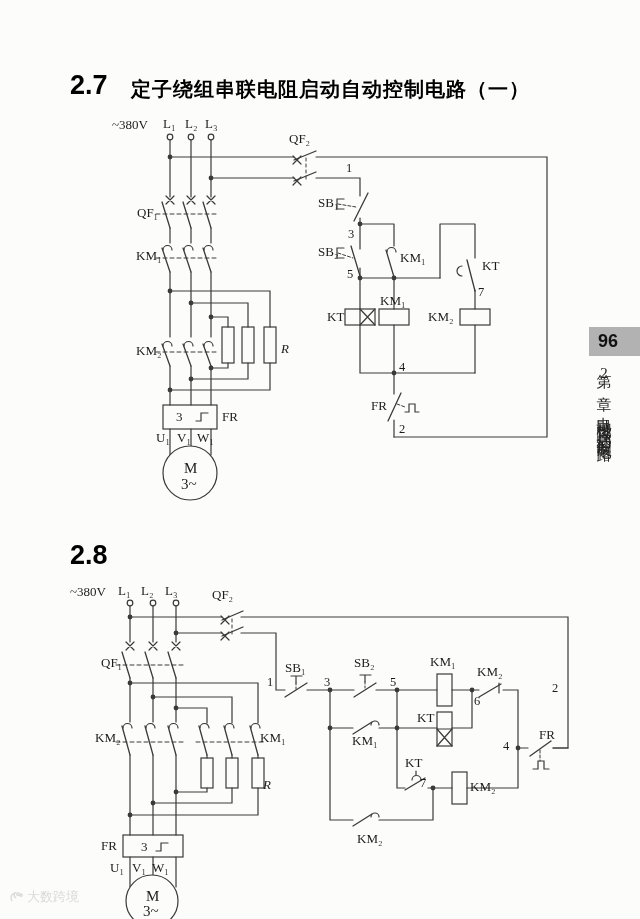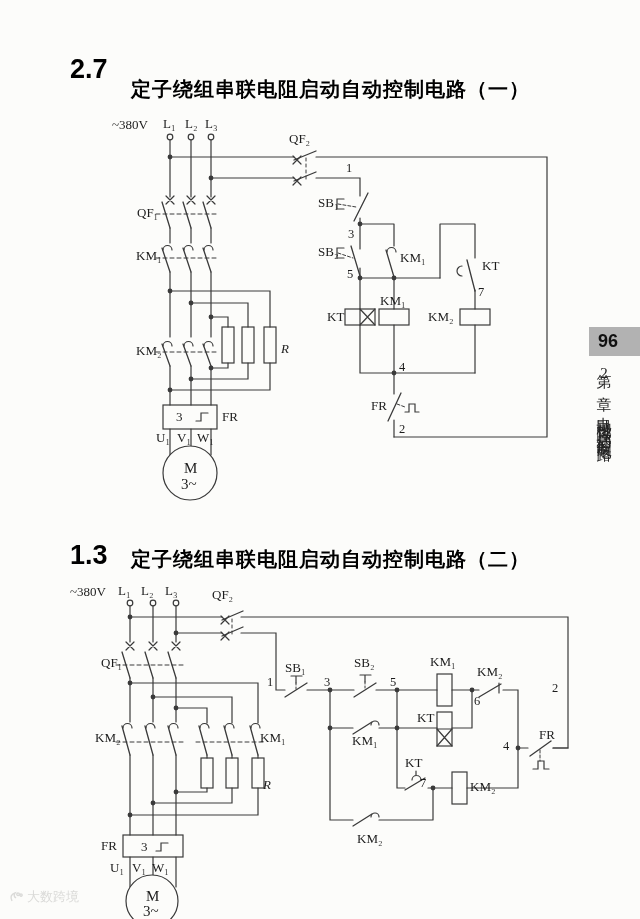--- a/index.html
+++ b/index.html
@@ -171,24 +171,23 @@
             <circle cx="472" cy="690" r="2.4"></circle>
           <circle cx="518" cy="748" r="2.4"></circle>
             <circle cx="330" cy="728" r="2.4"></circle>
             <circle cx="397" cy="728" r="2.4"></circle>
           <circle cx="433" cy="788" r="2.4"></circle>
         </g>
       </g>
     </g>
   </svg>
 
-  <div class="secnum" style="left:70px;top:56px">2.7</div>
+  <div class="secnum" style="left:70px;top:72px">2.7</div>
   <div class="sectitle" style="left:131px;top:78px">定子绕组串联电阻启动自动控制电路（一）</div>
-  <div class="secnum" style="left:70px;top:542px">1.3</div>
-  <div class="sectitle" style="left:131px;top:548px">定子绕组串联电阻启动自动控制电路（二）</div>
+  <div class="secnum" style="left:70px;top:542px">2.8</div>
 
   <span class="lbl" style="left:112px;top:118px">~380V</span>
   <span class="lbl" style="left:163px;top:117px">L₁</span>
   <span class="lbl" style="left:185px;top:117px">L₂</span>
   <span class="lbl" style="left:205px;top:117px">L₃</span>
   <span class="lbl" style="left:289px;top:132px">QF₂</span>
   <span class="num" style="left:346px;top:162px">1</span>
   <span class="lbl" style="left:318px;top:196px">SB₁</span>
   <span class="num" style="left:348px;top:228px">3</span>
   <span class="lbl" style="left:318px;top:245px">SB₂</span>

